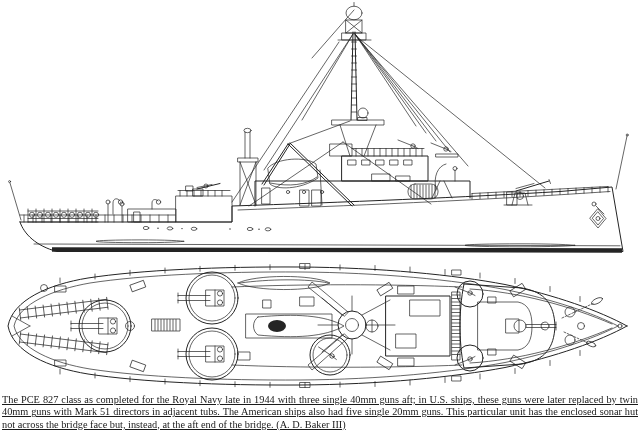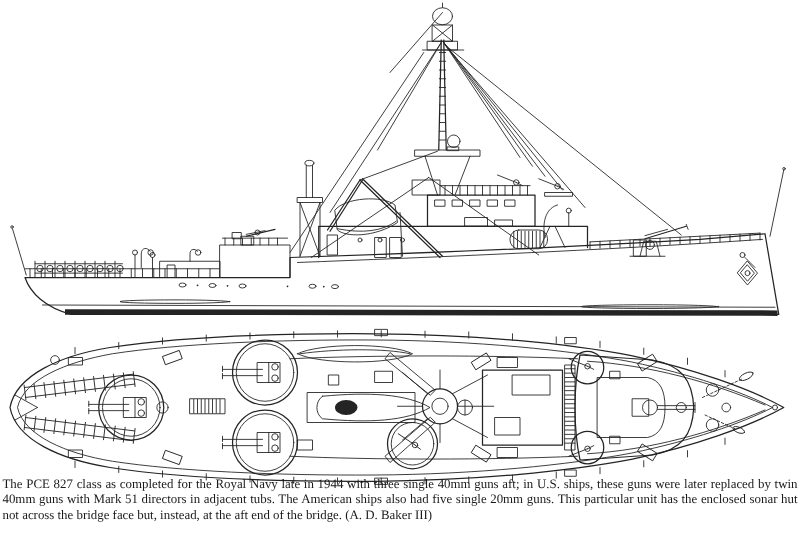--- a/index.html
+++ b/index.html
@@ -5,22 +5,22 @@
   html,body{margin:0;padding:0;background:#ffffff;}
   .page{position:relative;width:640px;height:435px;background:#ffffff;overflow:hidden;
         font-family:"Liberation Serif",serif;}
   .figure{position:absolute;top:0;left:0;}
   svg{display:block;}
   
   #ship *{stroke:#242424;fill:none;stroke-width:.7;stroke-linecap:round;stroke-linejoin:round;}
   #ship .w1{stroke-width:1;}
   #ship .thick{stroke-width:4.4;stroke-linecap:butt;}
   #ship .f{fill:#242424;stroke:none;}
-  .caption{position:absolute;left:0;top:380px;width:636px;padding:2px 2px 0 2px;
-           font-size:10.3px;line-height:1.2;text-align:justify;color:#1a1a1a;}
+  .caption{position:absolute;left:0;top:392px;width:636px;padding:2px 2px 0 2px;
+           font-size:10.3px;line-height:1.2;text-align:justify;color:#1a1a1a;text-decoration:underline;}
 </style>
 </head>
 <body>
 
 <div class="page">
   <div class="figure">
     <svg id="ship" width="640" height="392" viewBox="0 0 640 392">
       <defs>
 
         <g id="twin40">

